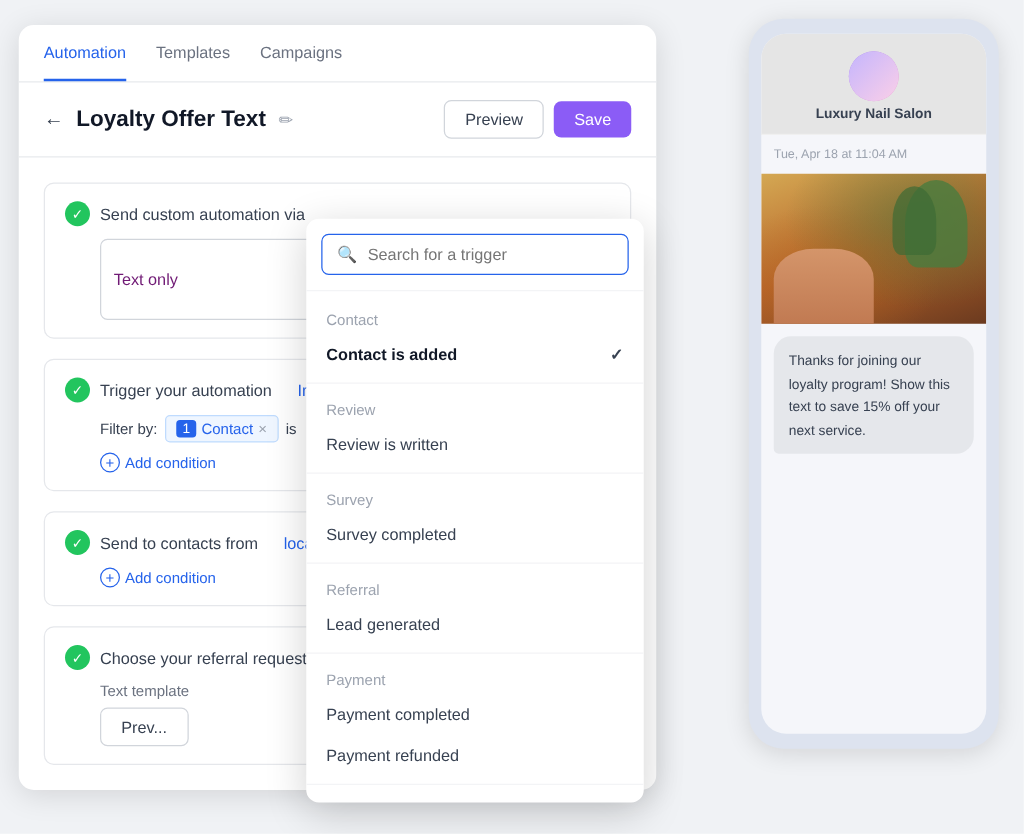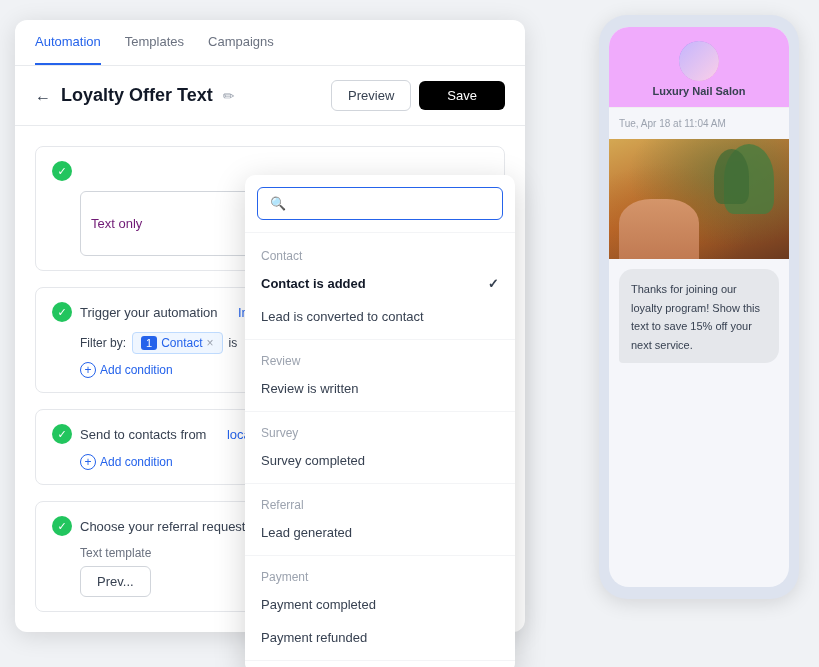--- a/index.html
+++ b/index.html
@@ -91,22 +91,22 @@
     .btn-preview {
       padding: 7px 16px;
       border: 1px solid #d1d5db;
       background: #fff;
       border-radius: 6px;
       font-size: 13px;
       color: #374151;
       cursor: pointer;
     }
     .btn-save {
-      padding: 7px 28px;
-      background: #000000;
+      padding: 7px 16px;
+      background: #8b5cf6;
       border: none;
       border-radius: 6px;
       font-size: 13px;
       color: #fff;
       cursor: pointer;
       font-weight: 500;
     }
 
     
     .panel-body {
@@ -302,21 +302,21 @@
       padding: 12px 10px;
       box-shadow: 0 4px 20px rgba(0,0,0,0.12);
     }
     .phone-inner {
       background: #f5f6fa;
       border-radius: 20px;
       overflow: hidden;
       min-height: 560px;
     }
     .phone-chat-header {
-      background: #f0abfc;
+      background: #e5e5e5;
       padding: 14px 10px 10px;
       display: flex;
       flex-direction: column;
       align-items: center;
       border-bottom: 1px solid #f0f0f0;
     }
     .avatar-circle {
       width: 40px;
       height: 40px;
       border-radius: 50%;
@@ -425,20 +425,21 @@
         <button class="btn-preview">Preview</button>
         <button class="btn-save">Save</button>
       </div>
     </div>
 
     <div class="panel-body">
 
       <div class="step-card">
         <div class="step-header">
           <div class="step-check">✓</div>
+          <span class="step-title">Send custom automation via</span>
         </div>
         <div class="step-body">
           <select class="select-field">
             <option>Text only</option>
           </select>
         </div>
       </div>
 
       <div class="step-card">
         <div class="step-header">
@@ -502,31 +503,29 @@
         </div>
       </div>
 
     </div>
   </div>
 
   <div class="trigger-dropdown">
     <div class="dropdown-search">
       <div class="search-input-wrap">
         <span class="search-icon-svg">🔍</span>
+        <input class="search-input" type="text" placeholder="Search for a trigger" style="">
       </div>
     </div>
     <div class="dropdown-body">
 
       <div class="dropdown-section-label">Contact</div>
       <div class="dropdown-item selected">
         <span>Contact is added</span>
         <span class="check-mark">✓</span>
-      </div>
-      <div class="dropdown-item">
-        <span>Lead is converted to contact</span>
       </div>
 
       <div class="dropdown-divider"></div>
 
       <div class="dropdown-section-label">Review</div>
       <div class="dropdown-item">
         <span>Review is written</span>
       </div>
 
       <div class="dropdown-divider"></div>

